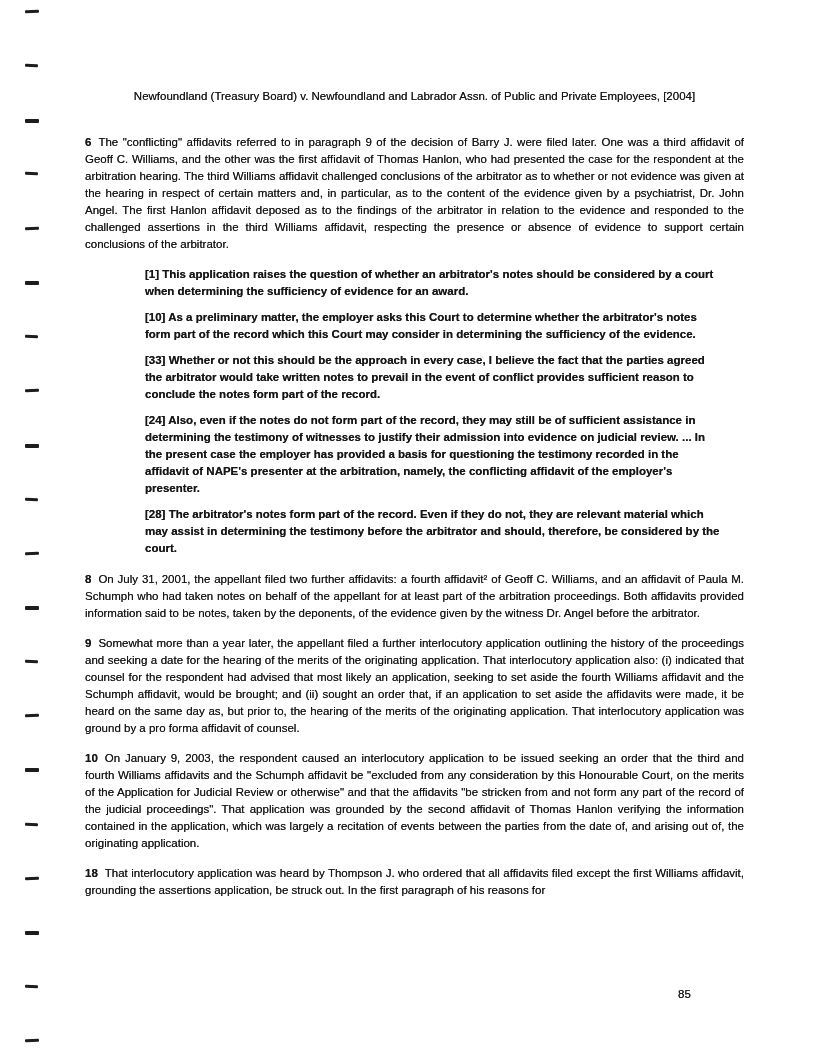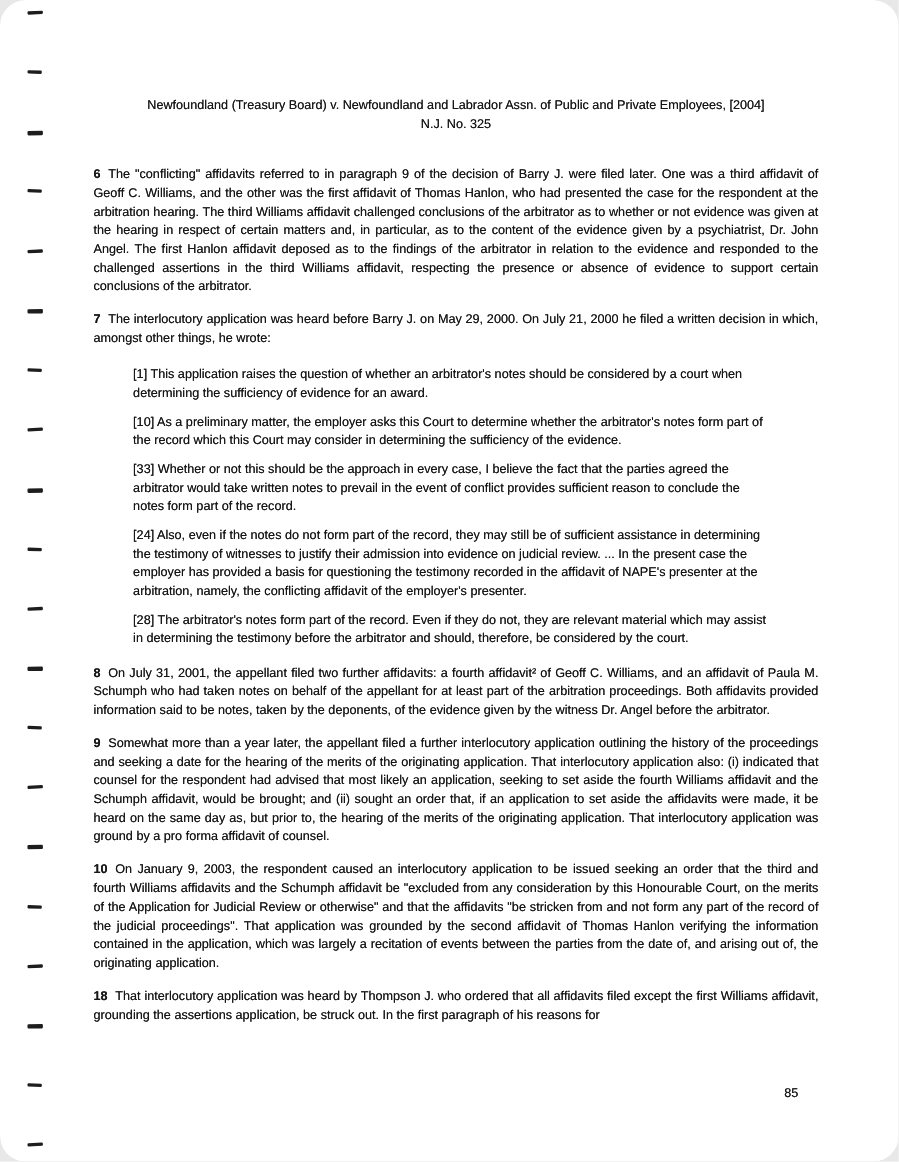--- a/index.html
+++ b/index.html
@@ -1,15 +1,15 @@
 <!DOCTYPE html>
 <html><head>
 <meta charset="utf-8">
 <style>
-  * { margin: 0; padding: 0; box-sizing: border-box; border-radius: 23px; }
+  * { margin: 0; padding: 0; box-sizing: border-box; }
   html, body { background: #e8e8e8; }
   .page {
     position: relative;
     width: 817px;
     height: 1056px;
     background: #ffffff;
     font-family: "Liberation Sans", "DejaVu Sans", sans-serif;
     color: #161616;
     overflow: hidden;
     margin: 0 auto;
@@ -36,29 +36,30 @@
   }
   .para .pnum {
     font-weight: bold;
     margin-right: 7px;
   }
   .para.pre-quotes { margin-bottom: 16px; }
   .quote {
     font-size: 11.5px;
     line-height: 17px;
     text-align: left;
-    margin-left: 36px;
+    margin-left: 60px;
     width: 578px;
     margin-bottom: 9px;
     text-shadow: 0 0 0.4px rgba(0,0,0,0.75);
+    font-weight: bold;
   }
   .quote.last { margin-bottom: 14px; }
   .page-number {
     position: absolute;
-    left: 713px;
+    left: 678px;
     top: 988px;
     font-size: 11.5px;
     text-shadow: 0 0 0.4px rgba(0,0,0,0.75);
   }
   .mark {
     position: absolute;
     left: 25px;
     width: 14px;
     height: 3px;
     background: #1d1d1d;
@@ -91,30 +92,26 @@
   <div class="mark tilt-b" style="top:823px"></div>
   <div class="mark tilt-a" style="top:877px"></div>
   <div class="mark tilt-c" style="top:931px"></div>
   <div class="mark tilt-b" style="top:985px"></div>
   <div class="mark tilt-a" style="top:1039px"></div>
 
   <div class="content">
 
     <div class="header">
       <div>Newfoundland (Treasury Board) v. Newfoundland and Labrador Assn. of Public and Private Employees, [2004]</div>
-      <div>N.J. No. 325</div>
     </div>
 
     <div class="para">
       <span class="pnum">6</span><span>The "conflicting" affidavits referred to in paragraph 9 of the decision of Barry J. were filed later. One was a third affidavit of Geoff C. Williams, and the other was the first affidavit of Thomas Hanlon, who had presented the case for the respondent at the arbitration hearing. The third Williams affidavit challenged conclusions of the arbitrator as to whether or not evidence was given at the hearing in respect of certain matters and, in particular, as to the content of the evidence given by a psychiatrist, Dr. John Angel. The first Hanlon affidavit deposed as to the findings of the arbitrator in relation to the evidence and responded to the challenged assertions in the third Williams affidavit, respecting the presence or absence of evidence to support certain conclusions of the arbitrator.</span>
     </div>
 
-    <div class="para pre-quotes">
-      <span class="pnum">7</span><span>The interlocutory application was heard before Barry J. on May 29, 2000. On July 21, 2000 he filed a written decision in which, amongst other things, he wrote:</span>
-    </div>
 
     <div class="quote">[1] This application raises the question of whether an arbitrator's notes should be considered by a court when determining the sufficiency of evidence for an award.</div>
     <div class="quote">[10] As a preliminary matter, the employer asks this Court to determine whether the arbitrator's notes form part of the record which this Court may consider in determining the sufficiency of the evidence.</div>
     <div class="quote">[33] Whether or not this should be the approach in every case, I believe the fact that the parties agreed the arbitrator would take written notes to prevail in the event of conflict provides sufficient reason to conclude the notes form part of the record.</div>
     <div class="quote">[24] Also, even if the notes do not form part of the record, they may still be of sufficient assistance in determining the testimony of witnesses to justify their admission into evidence on judicial review. ... In the present case the employer has provided a basis for questioning the testimony recorded in the affidavit of NAPE's presenter at the arbitration, namely, the conflicting affidavit of the employer's presenter.</div>
     <div class="quote last">[28] The arbitrator's notes form part of the record. Even if they do not, they are relevant material which may assist in determining the testimony before the arbitrator and should, therefore, be considered by the court.</div>
 
     <div class="para">
       <span class="pnum">8</span><span>On July 31, 2001, the appellant filed two further affidavits: a fourth affidavit² of Geoff C. Williams, and an affidavit of Paula M. Schumph who had taken notes on behalf of the appellant for at least part of the arbitration proceedings. Both affidavits provided information said to be notes, taken by the deponents, of the evidence given by the witness Dr. Angel before the arbitrator.</span>
     </div>

